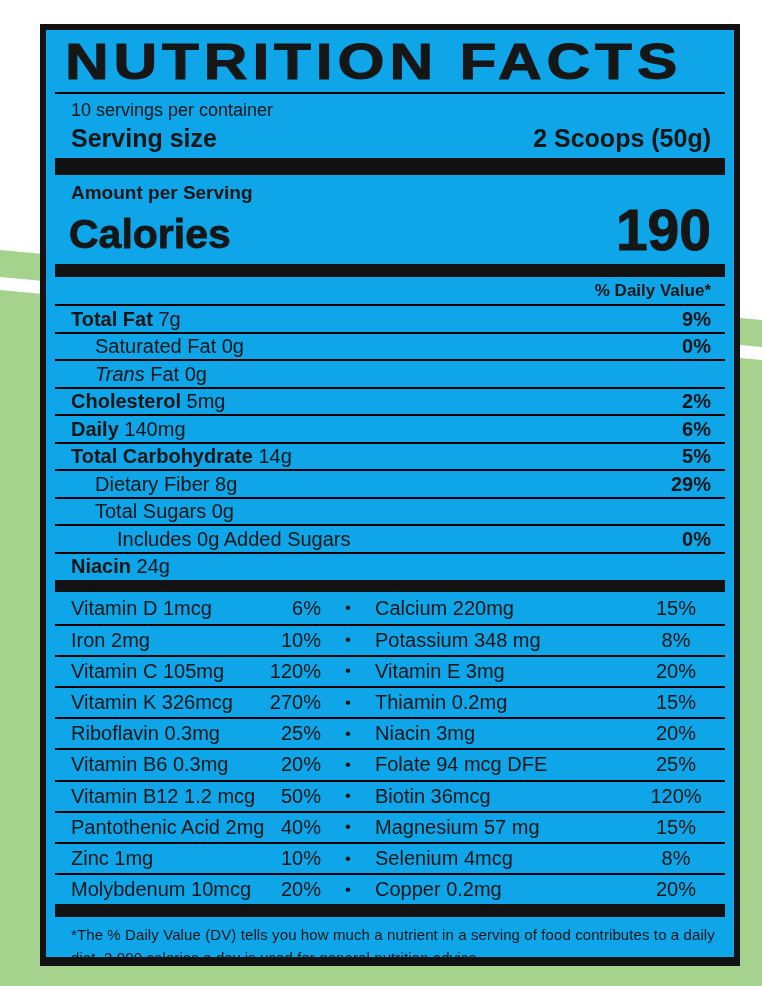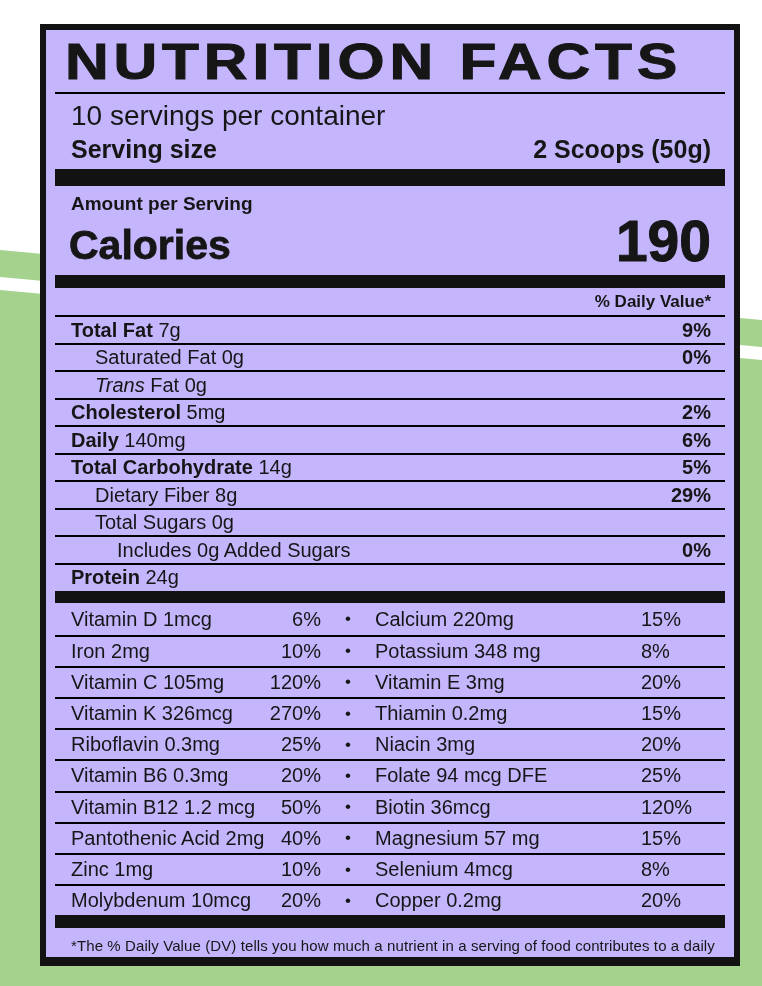--- a/index.html
+++ b/index.html
@@ -20,35 +20,35 @@
     position:absolute;inset:0;background:var(--green);
     clip-path:polygon(0 250px,762px 320px,762px 986px,0 986px);
   }
   .bg-stripe{
     position:absolute;inset:0;background:#ffffff;
     clip-path:polygon(0 277px,762px 347px,762px 360px,0 290px);
   }
   
   .card{
     position:absolute;left:40px;top:24px;width:700px;height:942px;
-    background:#c4b5fd;
+    background:#0ea5e9;
     border:6px solid var(--bar);
     border-bottom-width:9px;
     padding:2px 9px 6px 9px;
     overflow:hidden;
   }
   .title{
     font-weight:bold;font-size:50px;line-height:1.12;
     letter-spacing:4px;white-space:nowrap;
     transform:scaleX(1.21);transform-origin:left center;
     margin:2px 0 2px 10px;
     -webkit-text-stroke:1px var(--ink);
   }
   .rule{height:0;border-top:2px solid #000;}
-  .servings{font-size:28px;padding:6px 16px 1px 16px;}
+  .servings{font-size:18px;padding:6px 16px 1px 16px;}
   .serving-size{
     display:flex;justify-content:space-between;align-items:baseline;
     font-size:25px;font-weight:bold;padding:2px 14px 5px 16px;
   }
   .bar{background:var(--bar);}
   .bar-1{height:17px;}
   .bar-2{height:13px;margin-top:4px;}
   .bar-3{height:12px;margin-top:1px;}
   .bar-4{height:13px;}
   .amount{font-size:19px;font-weight:bold;padding:7px 16px 0 16px;}
@@ -78,21 +78,21 @@
     display:flex;align-items:center;height:31.2px;
     font-size:20px;padding:0 14px 0 16px;
   }
   .vrow + .vrow{border-top:2px solid #000;}
   .v-left{display:flex;width:250px;align-items:baseline;}
   .v-left .vname{flex:1;white-space:nowrap;}
   .v-left .vdv{width:62px;text-align:right;}
   .v-bullet{width:54px;text-align:center;font-size:17px;}
   .v-right{display:flex;flex:1;align-items:baseline;}
   .v-right .vname{flex:1;white-space:nowrap;}
-  .v-right .vdv{width:70px;text-align:left;}
+  .v-right .vdv{width:70px;text-align:center;}
   .footnote{
     font-size:15px;line-height:1.5;
     padding:7px 6px 0 16px;letter-spacing:0.1px;
   }
   i{}
   b{font-weight:bold;}
 </style>
 </head>
 <body>
 
@@ -146,21 +146,21 @@
       </div>
       <div class="nrow indent1">
         <span class="nname">Total Sugars 0g</span>
         <span class="ndv"></span>
       </div>
       <div class="nrow indent2">
         <span class="nname">Includes 0g Added Sugars</span>
         <span class="ndv">0%</span>
       </div>
       <div class="nrow">
-        <span class="nname"><b>Protein</b> 24g</span>
+        <span class="nname"><b>Niacin</b> 24g</span>
         <span class="ndv"></span>
       </div>
     </div>
   <div class="bar bar-3"></div>
   <div class="vwrap" id="micro-rows">
       <div class="vrow">
         <span class="v-left">
           <span class="vname">Vitamin D 1mcg</span>
           <span class="vdv">6%</span>
         </span>

